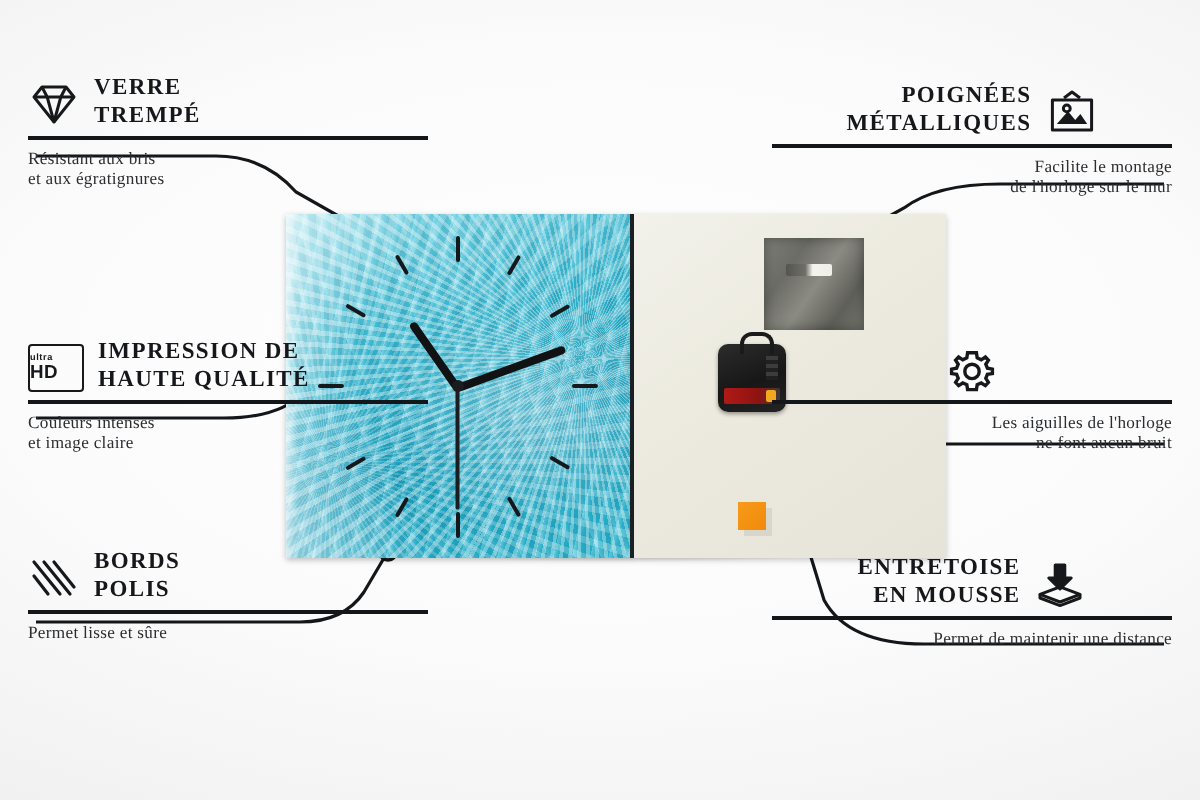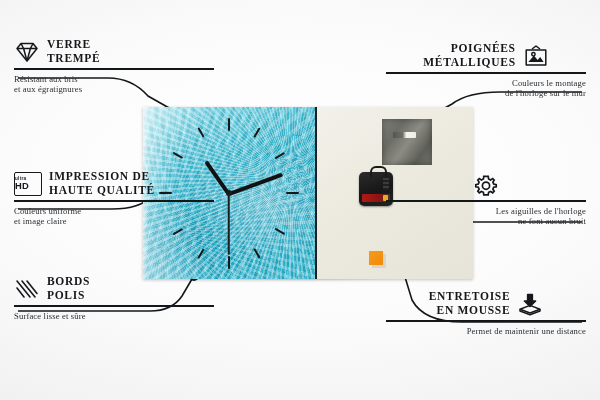--- a/index.html
+++ b/index.html
@@ -210,21 +210,21 @@
       <span class="hd-badge">
         <span class="u">ultra</span>
         <span class="h">HD</span>
       </span>
       <div>
         <div class="ttl">IMPRESSION DE</div>
         <div class="ttl">HAUTE QUALITÉ</div>
       </div>
     </div>
     <div class="rule"></div>
-    <div class="sub">Couleurs uniforme</div>
+    <div class="sub">Couleurs intenses</div>
     <div class="sub">et image claire</div>
   </div>
 
   <div class="callout left" style="top:275px;">
     <div class="head">
       <span class="icon">
         <svg viewBox="0 0 26 24">
             <g fill="none" stroke="#16181b" stroke-width="1.6" stroke-linecap="round">
           <path d="M3,4 L16,20"></path>
               <path d="M8,4 L21,20"></path>
@@ -232,62 +232,62 @@
               <path d="M3,11 L10,20"></path>
         </g>
           </svg>
       </span>
       <div>
         <div class="ttl">BORDS</div>
         <div class="ttl">POLIS</div>
       </div>
     </div>
     <div class="rule"></div>
-    <div class="sub">Surface lisse et sûre</div>
+    <div class="sub">Permet lisse et sûre</div>
   </div>
 
   <div class="callout right" style="top:42px;">
     <div class="head">
       <div>
         <div class="ttl">POIGNÉES</div>
         <div class="ttl">MÉTALLIQUES</div>
       </div>
       <span class="icon">
         <svg viewBox="0 0 26 24">
             <g fill="none" stroke="#16181b" stroke-width="1.5" stroke-linejoin="round">
           <path d="M9,5 L13,2 L17,5"></path>
           <rect x="3.2" y="6" width="19.6" height="15"></rect>
           <path d="M5.4,18 L11,11.6 L14.6,16 L17.2,13 L20.6,18 Z" fill="#16181b" stroke="none"></path>
           <circle cx="10.4" cy="10.2" r="1.7"></circle>
         </g>
           </svg>
       </span>
     </div>
     <div class="rule"></div>
-    <div class="sub">Couleurs le montage</div>
+    <div class="sub">Facilite le montage</div>
     <div class="sub">de l'horloge sur le mur</div>
   </div>
 
   <div class="callout right" style="top:173px;">
     <div class="head">
       <span class="icon">
         <svg viewBox="0 0 26 24">
             <g fill="none" stroke="#16181b" stroke-width="1.7">
           <path d="M13,3.4 L15.2,3.4 L15.6,5.9 L17.6,6.9 L19.7,5.5 L21.2,7.1 L19.9,9.1 L20.7,11.1 L23.2,11.6 L23.2,13.8 L20.7,14.2 L19.9,16.2 L21.2,18.2 L19.7,19.8 L17.6,18.5 L15.6,19.3 L15.2,21.8 L13,21.8 L10.8,21.8 L10.4,19.3 L8.4,18.5 L6.3,19.8 L4.8,18.2 L6.1,16.2 L5.3,14.2 L2.8,13.8 L2.8,11.6 L5.3,11.1 L6.1,9.1 L4.8,7.1 L6.3,5.5 L8.4,6.9 L10.4,5.9 L10.8,3.4 Z"></path>
           <circle cx="13" cy="12.7" r="3.6"></circle>
         </g>
           </svg>
       </span>
     </div>
     <div class="rule"></div>
     <div class="sub">Les aiguilles de l'horloge</div>
     <div class="sub">ne font aucun bruit</div>
   </div>
 
-  <div class="callout right" style="top:278px;margin-top:12px;">
+  <div class="callout right" style="top:278px;">
     <div class="head">
       <div>
         <div class="ttl">ENTRETOISE</div>
         <div class="ttl">EN MOUSSE</div>
       </div>
       <span class="icon">
         <svg viewBox="0 0 26 24">
             <g fill="none" stroke="#16181b" stroke-width="1.5" stroke-linejoin="round">
           <path d="M10.6,2.5 L15.4,2.5 L15.4,9 L18.6,9 L13,14.4 L7.4,9 L10.6,9 Z" fill="#16181b"></path>
           <path d="M13,13.4 L23,17.2 L13,21 L3,17.2 Z"></path>

